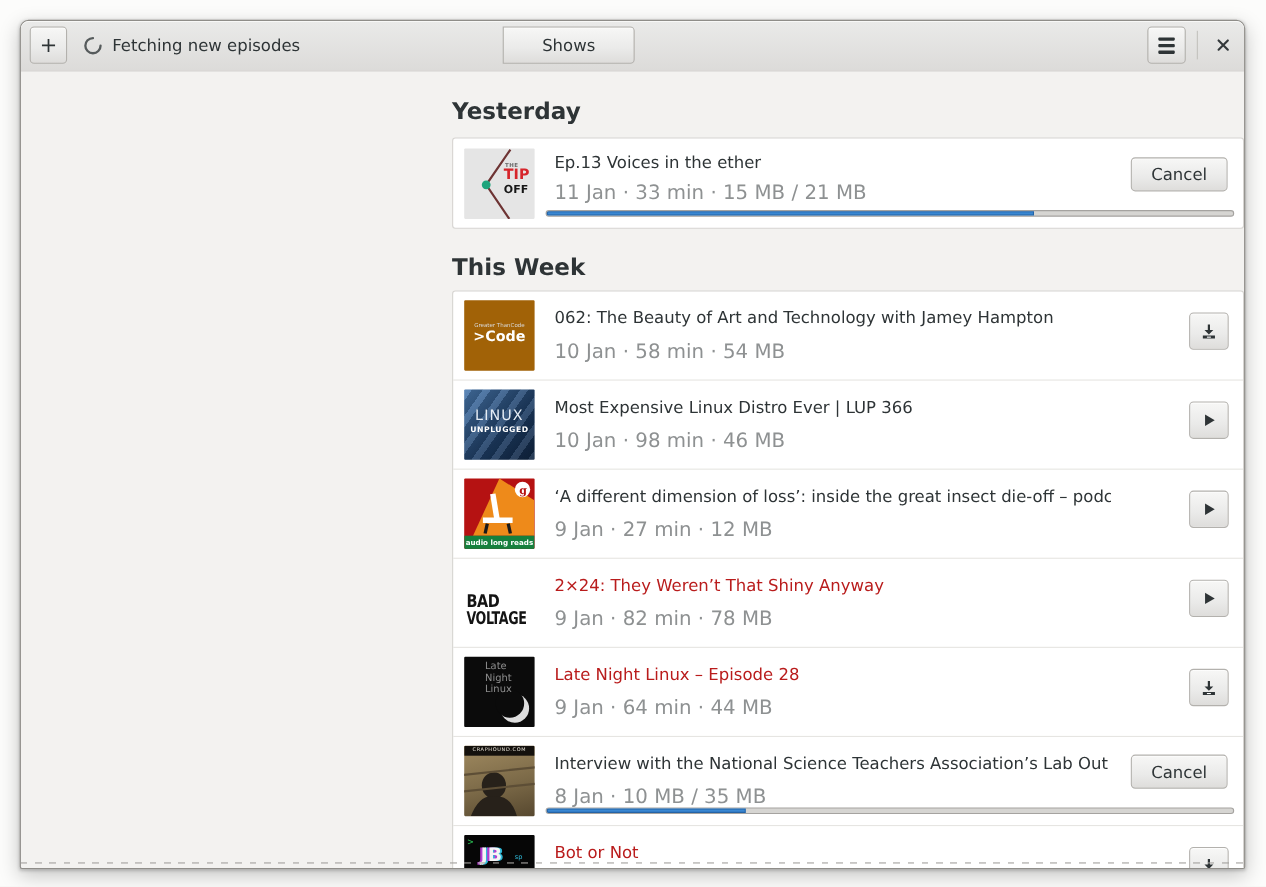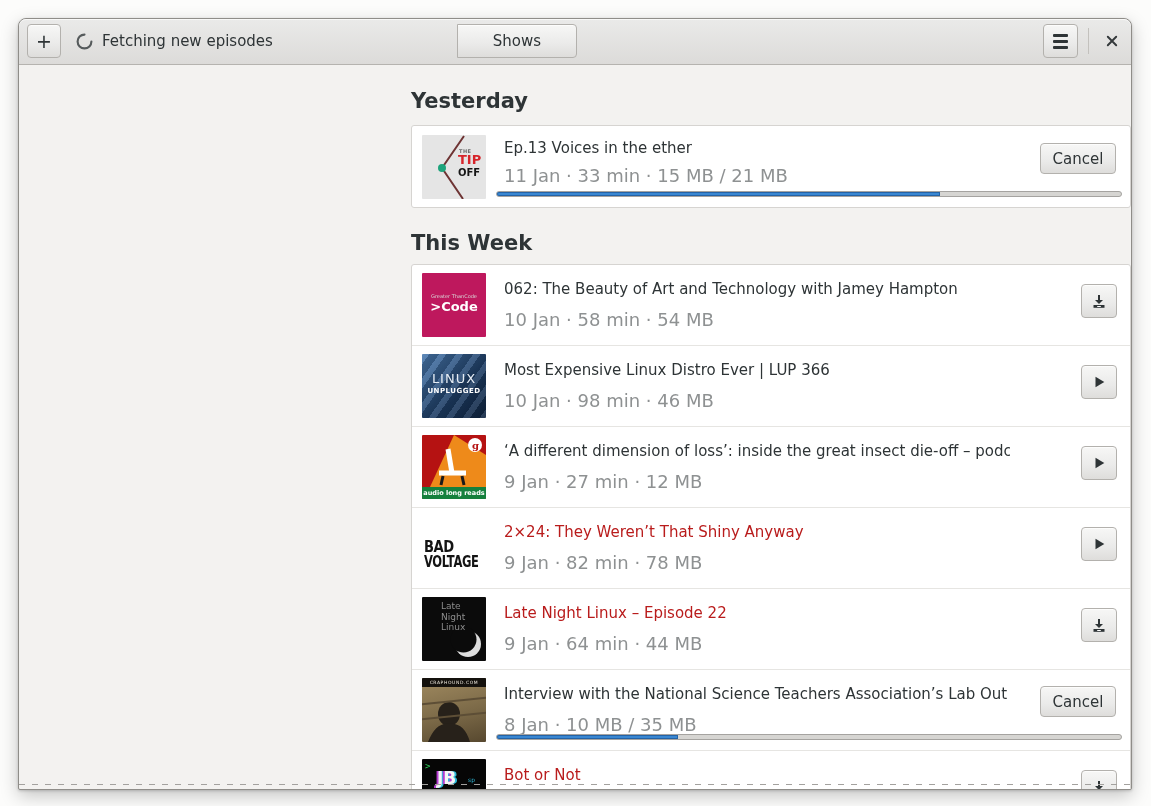--- a/index.html
+++ b/index.html
@@ -70,21 +70,21 @@
   .tw-row { height:80px; border-bottom:1px solid #e6e5e2; }
   .tw-row.last { border-bottom:none; }
   .ep-title {
     position:absolute; left:92px; top:15px; right:120px;
     font-size:15px; color:#2e3436; white-space:nowrap; overflow:hidden;
   }
   .ep-title.played { color:#b91c1c; }
   .row1 .ep-title { top:13px; }
   .ep-meta { position:absolute; left:92px; top:44px; font-size:18px; color:#8e9192; white-space:nowrap; }
   .row1 .ep-meta { top:39px; }
-  .cancel-btn { position:absolute; right:14px; top:16px; width:76px; height:31px; }
+  .cancel-btn { position:absolute; right:14px; top:16px; width:88px; height:31px; }
   .row1 .cancel-btn { top:17px; }
   .sqbtn { position:absolute; right:13px; top:19px; width:36px; height:34px; }
   .progress {
     position:absolute; left:84px; right:8px; height:4px;
     background:#d6d5d2; border:1px solid #a5a3a0; border-radius:3px;
   }
   .row1 .progress { top:65px; }
   .tw-row .progress { top:64px; }
   .progress .fill {
     height:100%; background:#3987d2; border-radius:3px 0 0 3px;
@@ -97,21 +97,21 @@
   }
   
   .cover { position:absolute; left:10px; top:8px; width:64px; height:64px; overflow:hidden; border-radius:1px; }
   .row1 .cover { top:9px; }
   .cover .abs { position:absolute; }
   .cover svg { position:absolute; left:0; top:0; }
   .tipoff { background:#e5e5e5; }
   .tipoff .t-the { left:37px; top:13px; font-size:5px; font-weight:bold; color:#6b6b6b; letter-spacing:.5px; }
   .tipoff .t-tip { left:36px; top:18px; font-size:13px; font-weight:bold; color:#d6252b; line-height:14px; }
   .tipoff .t-off { left:36px; top:32px; font-size:10px; font-weight:bold; color:#161616; line-height:11px; }
-  .gtc { background:#be185d; }
+  .gtc { background:#a16207; }
   .gtc .l1 { top:20px; width:100%; text-align:center; font-size:5px; color:#d9d9d9; }
   .gtc .l2 { top:26px; width:100%; text-align:center; font-size:13px; font-weight:bold; color:#fff; }
   .lup { background:linear-gradient(135deg,#49ework 0,#1d3c63 60%,#0f2440 100%); }
   .lup { background:linear-gradient(135deg,#4a7ab0 0%,#1d3c63 60%,#0f2440 100%); }
   .lup::before {
     content:""; position:absolute; inset:0;
     background:repeating-linear-gradient(125deg,rgba(255,255,255,.10) 0 6px,rgba(0,0,0,.18) 6px 14px);
   }
   .lup .l1 { top:17px; width:100%; text-align:center; font-size:13px; color:#e6edf5; letter-spacing:1px; }
   .lup .l2 { top:33px; width:100%; text-align:center; font-size:7px; font-weight:bold; color:#fff; letter-spacing:.5px; }
@@ -270,21 +270,21 @@
             <svg width="64" height="64" viewBox="0 0 64 64">
               <circle cx="46" cy="47" r="13" fill="#dedede"></circle>
               <circle cx="41.5" cy="42.5" r="13" fill="#0b0b0b"></circle>
             </svg>
             <div class="abs lines">
               <div>Late</div>
               <div>Night</div>
               <div>Linux</div>
             </div>
           </div>
-          <div class="ep-title played">Late Night Linux – Episode 22</div>
+          <div class="ep-title played">Late Night Linux – Episode 28</div>
           <div class="ep-meta">9 Jan · 64 min · 44 MB</div>
           <button class="gbtn sqbtn">
             <svg viewBox="0 0 16 16" width="16" height="16">
               <path d="M7 2h2v5h3l-4 4-4-4h3z" fill="#2e3436"></path>
               <path d="M2.5 12h11v2.8h-11z" fill="#2e3436"></path>
               <rect x="6.2" y="13" width="3.6" height="1" fill="#fff"></rect>
             </svg>
           </button>
         </div>
 

